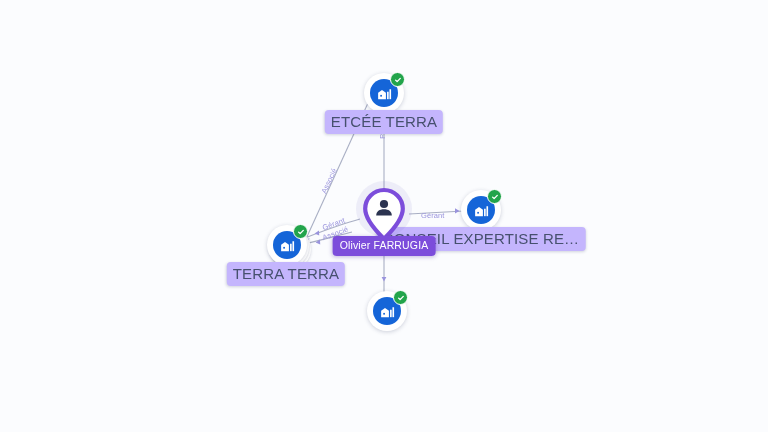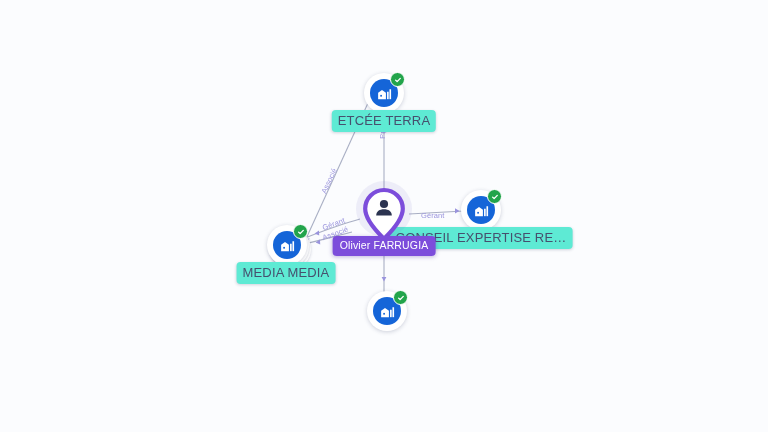--- a/index.html
+++ b/index.html
@@ -106,25 +106,25 @@
     top: 0;
     transform: translateX(-50%);
     width: 44px;
     height: 54px;
   }
 
   
   .node-label {
     position: absolute;
     transform: translate(-50%, 0);
-    background: #5eead4;
+    background: #c4b5fd;
     border-radius: 4px;
     box-shadow: 0 1px 3px rgba(40,50,90,0.20);
     color: #46506e;
-    font-size: 13px;
+    font-size: 15px;
     line-height: 1;
     padding: 4px 6px 5px 6px;
     white-space: nowrap;
     letter-spacing: 0.15px;
   }
   .node-label.primary {
     background: #7c4ddb;
     color: #ffffff;
     box-shadow: 0 1px 4px rgba(80,50,160,0.35);
     font-size: 10.5px;
@@ -254,21 +254,21 @@
           <rect x="19" y="6" width="2.3" height="14" fill="#ffffff"></rect>
         </svg>
       </div>
     </div>
     <div class="verified-badge">
       <svg width="8" height="8" viewBox="0 0 12 12" aria-hidden="true">
         <path d="M2.4 6.2 L4.7 8.4 L9.4 3.6" stroke="#ffffff" stroke-width="2" fill="none" stroke-linecap="round" stroke-linejoin="round"></path>
       </svg>
     </div>
   </div>
-  <div class="node-label" style="left:286px; top:262px;">MEDIA MEDIA</div>
+  <div class="node-label" style="left:286px; top:262px;">TERRA TERRA</div>
 
   <div class="node person-node" style="left:384px; top:215px;">
     <div class="person-halo"></div>
     <svg class="person-pin" viewBox="0 0 44 54">
       <path d="M22 3 C11.5 3 3.2 11.3 3.2 21.8 C3.2 32.2 15.5 45.3 20.4 50.2 C21.3 51.1 22.7 51.1 23.6 50.2 C28.5 45.3 40.8 32.2 40.8 21.8 C40.8 11.3 32.5 3 22 3 Z" fill="#ffffff" stroke="#7c4ddb" stroke-width="4.2"></path>
       <circle cx="22" cy="21.5" r="13.2" fill="#ffffff"></circle>
       <circle cx="22" cy="17" r="4.1" fill="#2b3350"></circle>
       <path d="M14.2 28.6 C14.2 24.2 17.6 22.2 22 22.2 C26.4 22.2 29.8 24.2 29.8 28.6 Z" fill="#2b3350"></path>
     </svg>
   </div>

